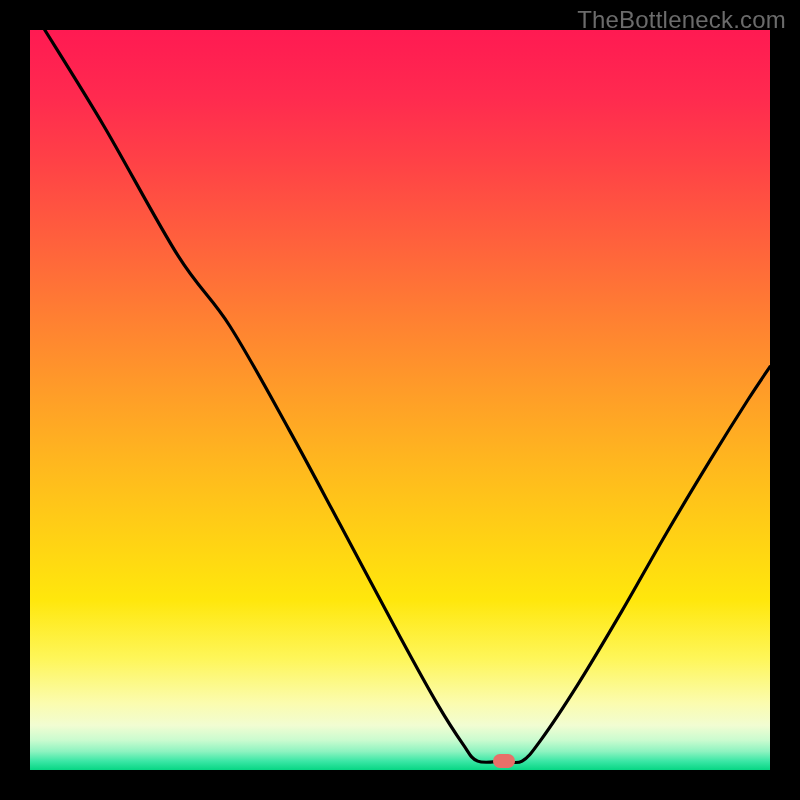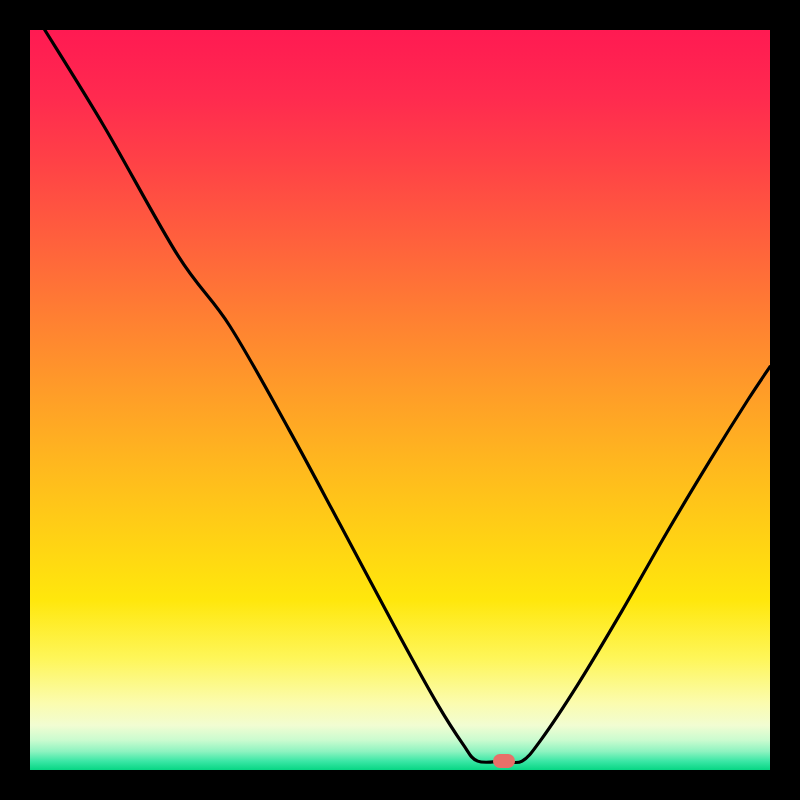--- a/index.html
+++ b/index.html
@@ -68,20 +68,21 @@
     position: absolute;
     z-index: 4;
     background: #e77069;
     border-radius: 8px;
   }
 </style>
 </head>
 <body>
 
 <div class="frame">
+  <div class="watermark">TheBottleneck.com</div>
 
   <div class="plot-area">
     <div class="gradient"></div>
 
     <svg class="curve" viewBox="0 0 740 740" preserveAspectRatio="none">
       <path id="curve-path" d="M 14.80 0.00 C 24.67 16.03, 51.80 58.58, 74.00 96.20 C 96.20 133.82, 127.03 192.40, 148.00 225.70 C 168.97 259.00, 181.30 267.02, 199.80 296.00 C 218.30 324.98, 240.50 366.30, 259.00 399.60 C 277.50 432.90, 292.30 461.27, 310.80 495.80 C 329.30 530.33, 353.97 577.20, 370.00 606.80 C 386.03 636.40, 396.52 655.52, 407.00 673.40 C 417.48 691.28, 426.12 704.48, 432.90 714.10 C 439.68 723.72, 440.92 728.28, 447.70 731.12 C 454.48 733.96, 466.20 731.12, 473.60 731.12 C 481.00 731.12, 485.93 734.57, 492.10 731.12 C 498.27 727.67, 501.35 723.10, 510.60 710.40 C 519.85 697.70, 534.03 676.48, 547.60 654.90 C 561.17 633.32, 577.20 606.18, 592.00 580.90 C 606.80 555.62, 621.60 528.48, 636.40 503.20 C 651.20 477.92, 667.23 451.40, 680.80 429.20 C 694.37 407.00, 707.93 385.42, 717.80 370.00 C 727.67 354.58, 736.30 342.25, 740.00 336.70" fill="none" stroke="#000" stroke-width="3.2" stroke-linecap="round" stroke-linejoin="round"></path>
     </svg>
 
     <div class="marker" id="marker" style="width: 22px; height: 14px; left: 462.6px; top: 724.12px; background: rgb(231, 112, 105);"></div>
   </div>

